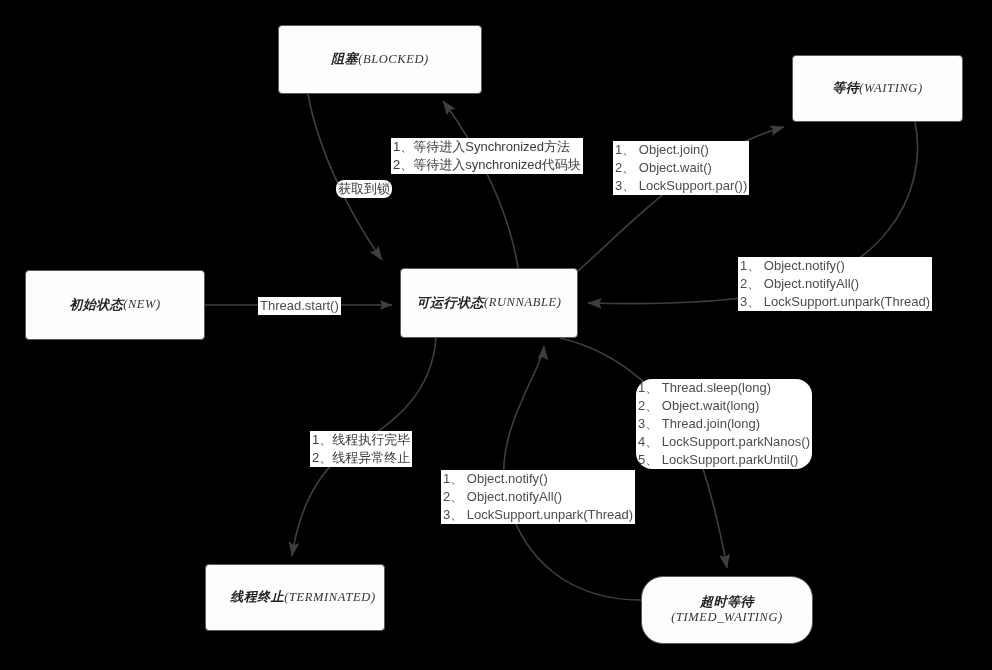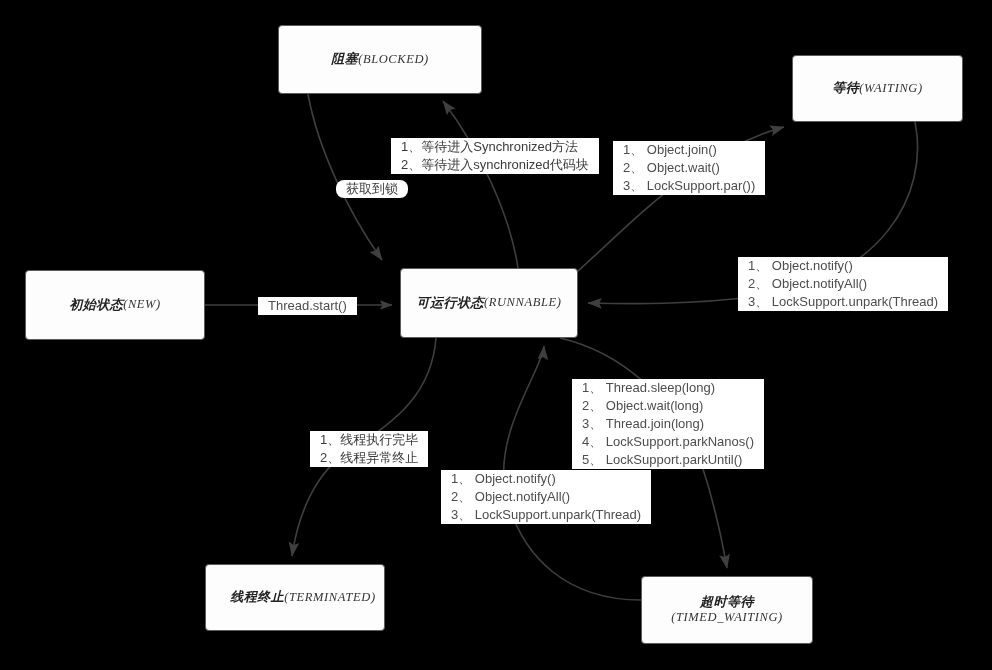--- a/index.html
+++ b/index.html
@@ -6,23 +6,23 @@
   #canvas{position:relative;width:992px;height:670px;background:#000;overflow:hidden;
           font-family:"Liberation Sans","DejaVu Sans",sans-serif;}
   svg.edges{position:absolute;left:0;top:0;width:992px;height:670px;}
   .node{position:absolute;background:#fdfdfd;border:1px solid #5b5b5b;border-radius:4px;
         display:flex;align-items:center;justify-content:center;text-align:center;
         box-sizing:border-box;line-height:1.25;}
   .node .cn{font-style:italic;font-weight:bold;font-size:13px;color:#222;
             font-family:"Liberation Sans","DejaVu Sans",sans-serif;letter-spacing:.5px;}
   .node .en{font-style:italic;font-size:12.5px;color:#333;
             font-family:"Liberation Serif","DejaVu Serif",serif;letter-spacing:.6px;}
-  .node.two-line{flex-direction:column;}
+  .node.two-line{flex-direction:column;border-radius:22px;}
   .elabel{position:absolute;background:#fff;color:#4d4d4d;font-size:13px;line-height:18px;
-          white-space:pre;padding:0 10px;box-sizing:border-box;}
+          white-space:pre;padding:0 2px;box-sizing:border-box;}
   .elabel.cjk{color:#3b3b3b;}
 </style>
 </head>
 <body>
 
 <div id="canvas">
 
   <svg class="edges" viewBox="0 0 992 670" xmlns="http://www.w3.org/2000/svg">
     <defs>
       <marker id="ah" markerWidth="10" markerHeight="10" refX="8.6" refY="3.4" orient="auto" markerUnits="strokeWidth">
@@ -101,21 +101,21 @@
 2、等待进入synchronized代码块</div>
 
   <div class="elabel" style="left:613px;top:141px;">1、 Object.join()
 2、 Object.wait()
 3、 LockSupport.par())</div>
 
   <div class="elabel" style="left:738px;top:257px;">1、 Object.notify()
 2、 Object.notifyAll()
 3、 LockSupport.unpark(Thread)</div>
 
-  <div class="elabel" style="left:572px;top:379px;">1、 Thread.sleep(long)
+  <div class="elabel" style="left:636px;top:379px;border-radius:16px;">1、 Thread.sleep(long)
 2、 Object.wait(long)
 3、 Thread.join(long)
 4、 LockSupport.parkNanos()
 5、 LockSupport.parkUntil()</div>
 
   <div class="elabel" style="left:441px;top:470px;">1、 Object.notify()
 2、 Object.notifyAll()
 3、 LockSupport.unpark(Thread)</div>
 
   <div class="elabel cjk" style="left:310px;top:431px;">1、线程执行完毕

